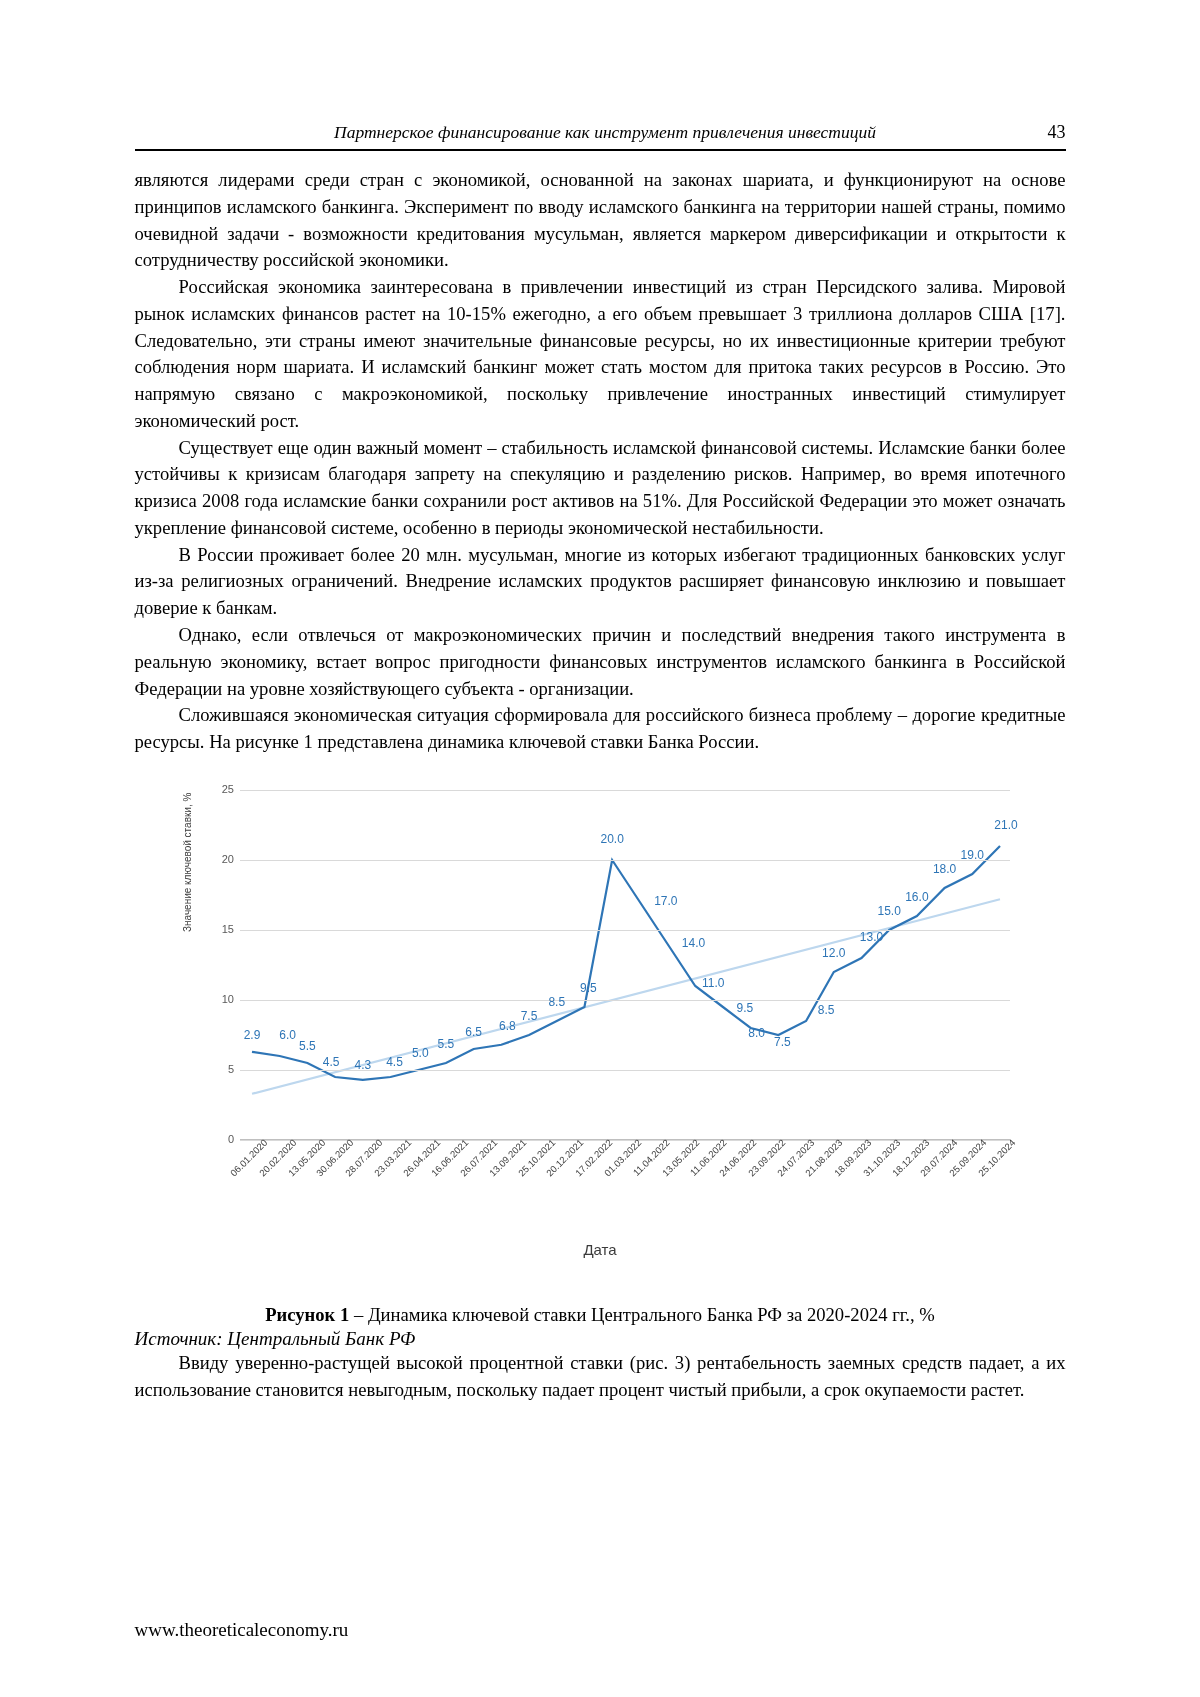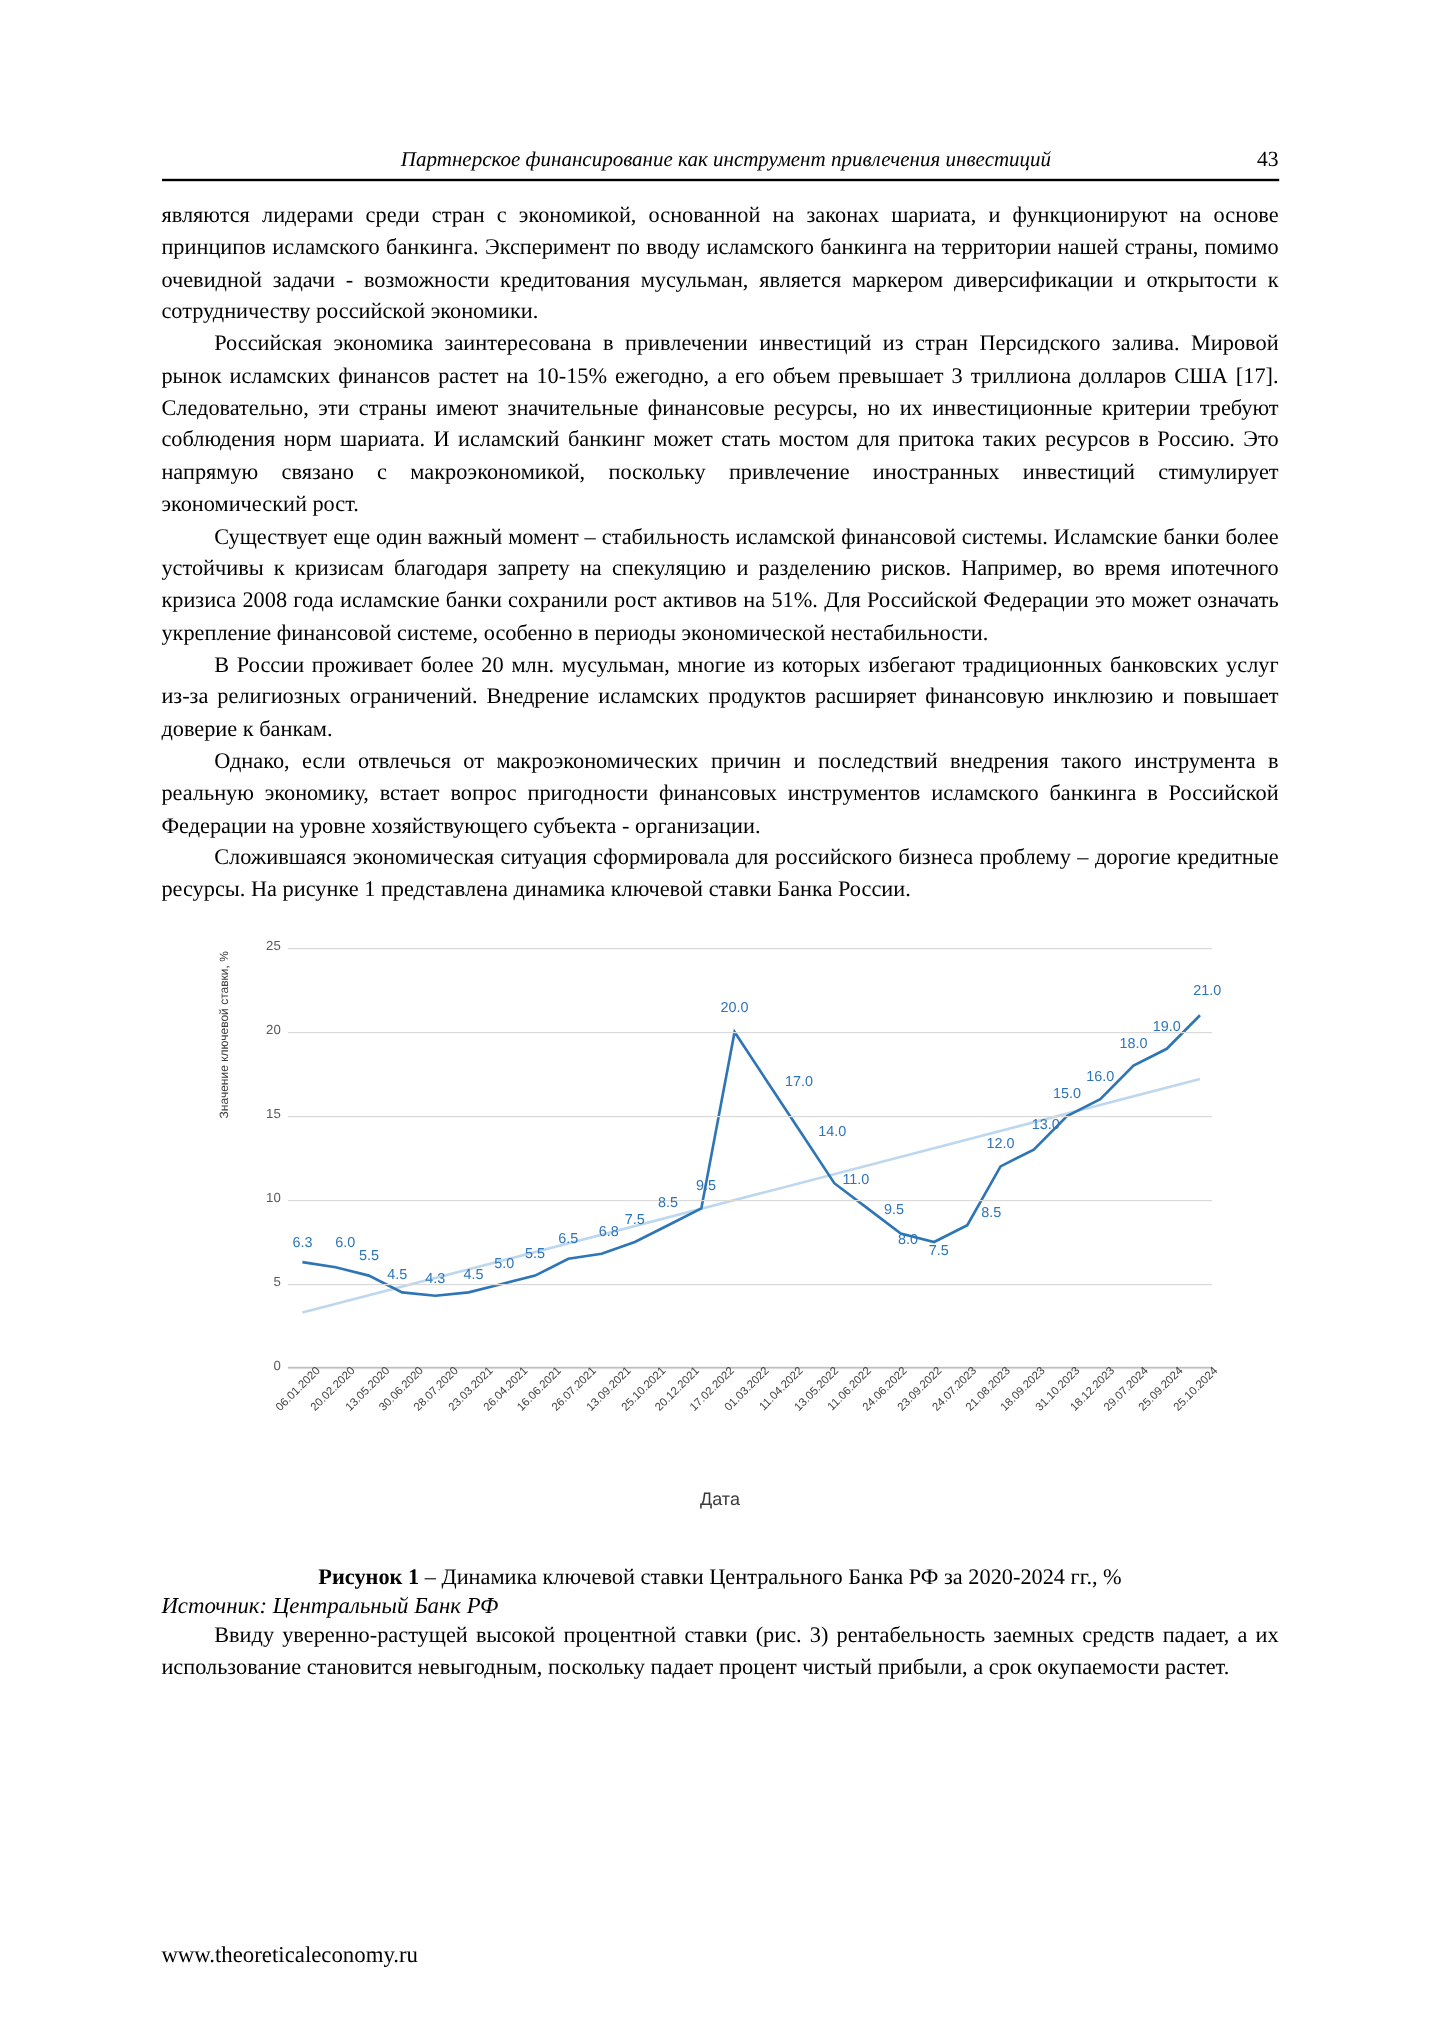--- a/index.html
+++ b/index.html
@@ -222,21 +222,21 @@
             <div class="xtick" style="left: 463.077px;">24.06.2022</div>
             <div class="xtick" style="left: 491.846px;">23.09.2022</div>
             <div class="xtick" style="left: 520.615px;">24.07.2023</div>
             <div class="xtick" style="left: 549.385px;">21.08.2023</div>
             <div class="xtick" style="left: 578.154px;">18.09.2023</div>
             <div class="xtick" style="left: 606.923px;">31.10.2023</div>
             <div class="xtick" style="left: 635.692px;">18.12.2023</div>
             <div class="xtick" style="left: 664.462px;">29.07.2024</div>
             <div class="xtick" style="left: 693.231px;">25.09.2024</div>
             <div class="xtick" style="left: 722px;">25.10.2024</div>
-            <div class="dlabel" style="left: 12px; top: 251.8px;">6.3</div>
+            <div class="dlabel" style="left: 12px; top: 251.8px;">2.9</div>
             <div class="dlabel" style="left: 47.7037px; top: 252px;">6.0</div>
             <div class="dlabel" style="left: 67.4074px; top: 263px;">5.5</div>
             <div class="dlabel" style="left: 91.1111px; top: 279px;">4.5</div>
             <div class="dlabel" style="left: 122.815px; top: 281.8px;">4.3</div>
             <div class="dlabel" style="left: 154.519px; top: 279px;">4.5</div>
             <div class="dlabel" style="left: 180.222px; top: 270px;">5.0</div>
             <div class="dlabel" style="left: 205.926px; top: 261px;">5.5</div>
             <div class="dlabel" style="left: 233.63px; top: 249px;">6.5</div>
             <div class="dlabel" style="left: 267.333px; top: 242.8px;">6.8</div>
             <div class="dlabel" style="left: 289.037px; top: 233px;">7.5</div>

